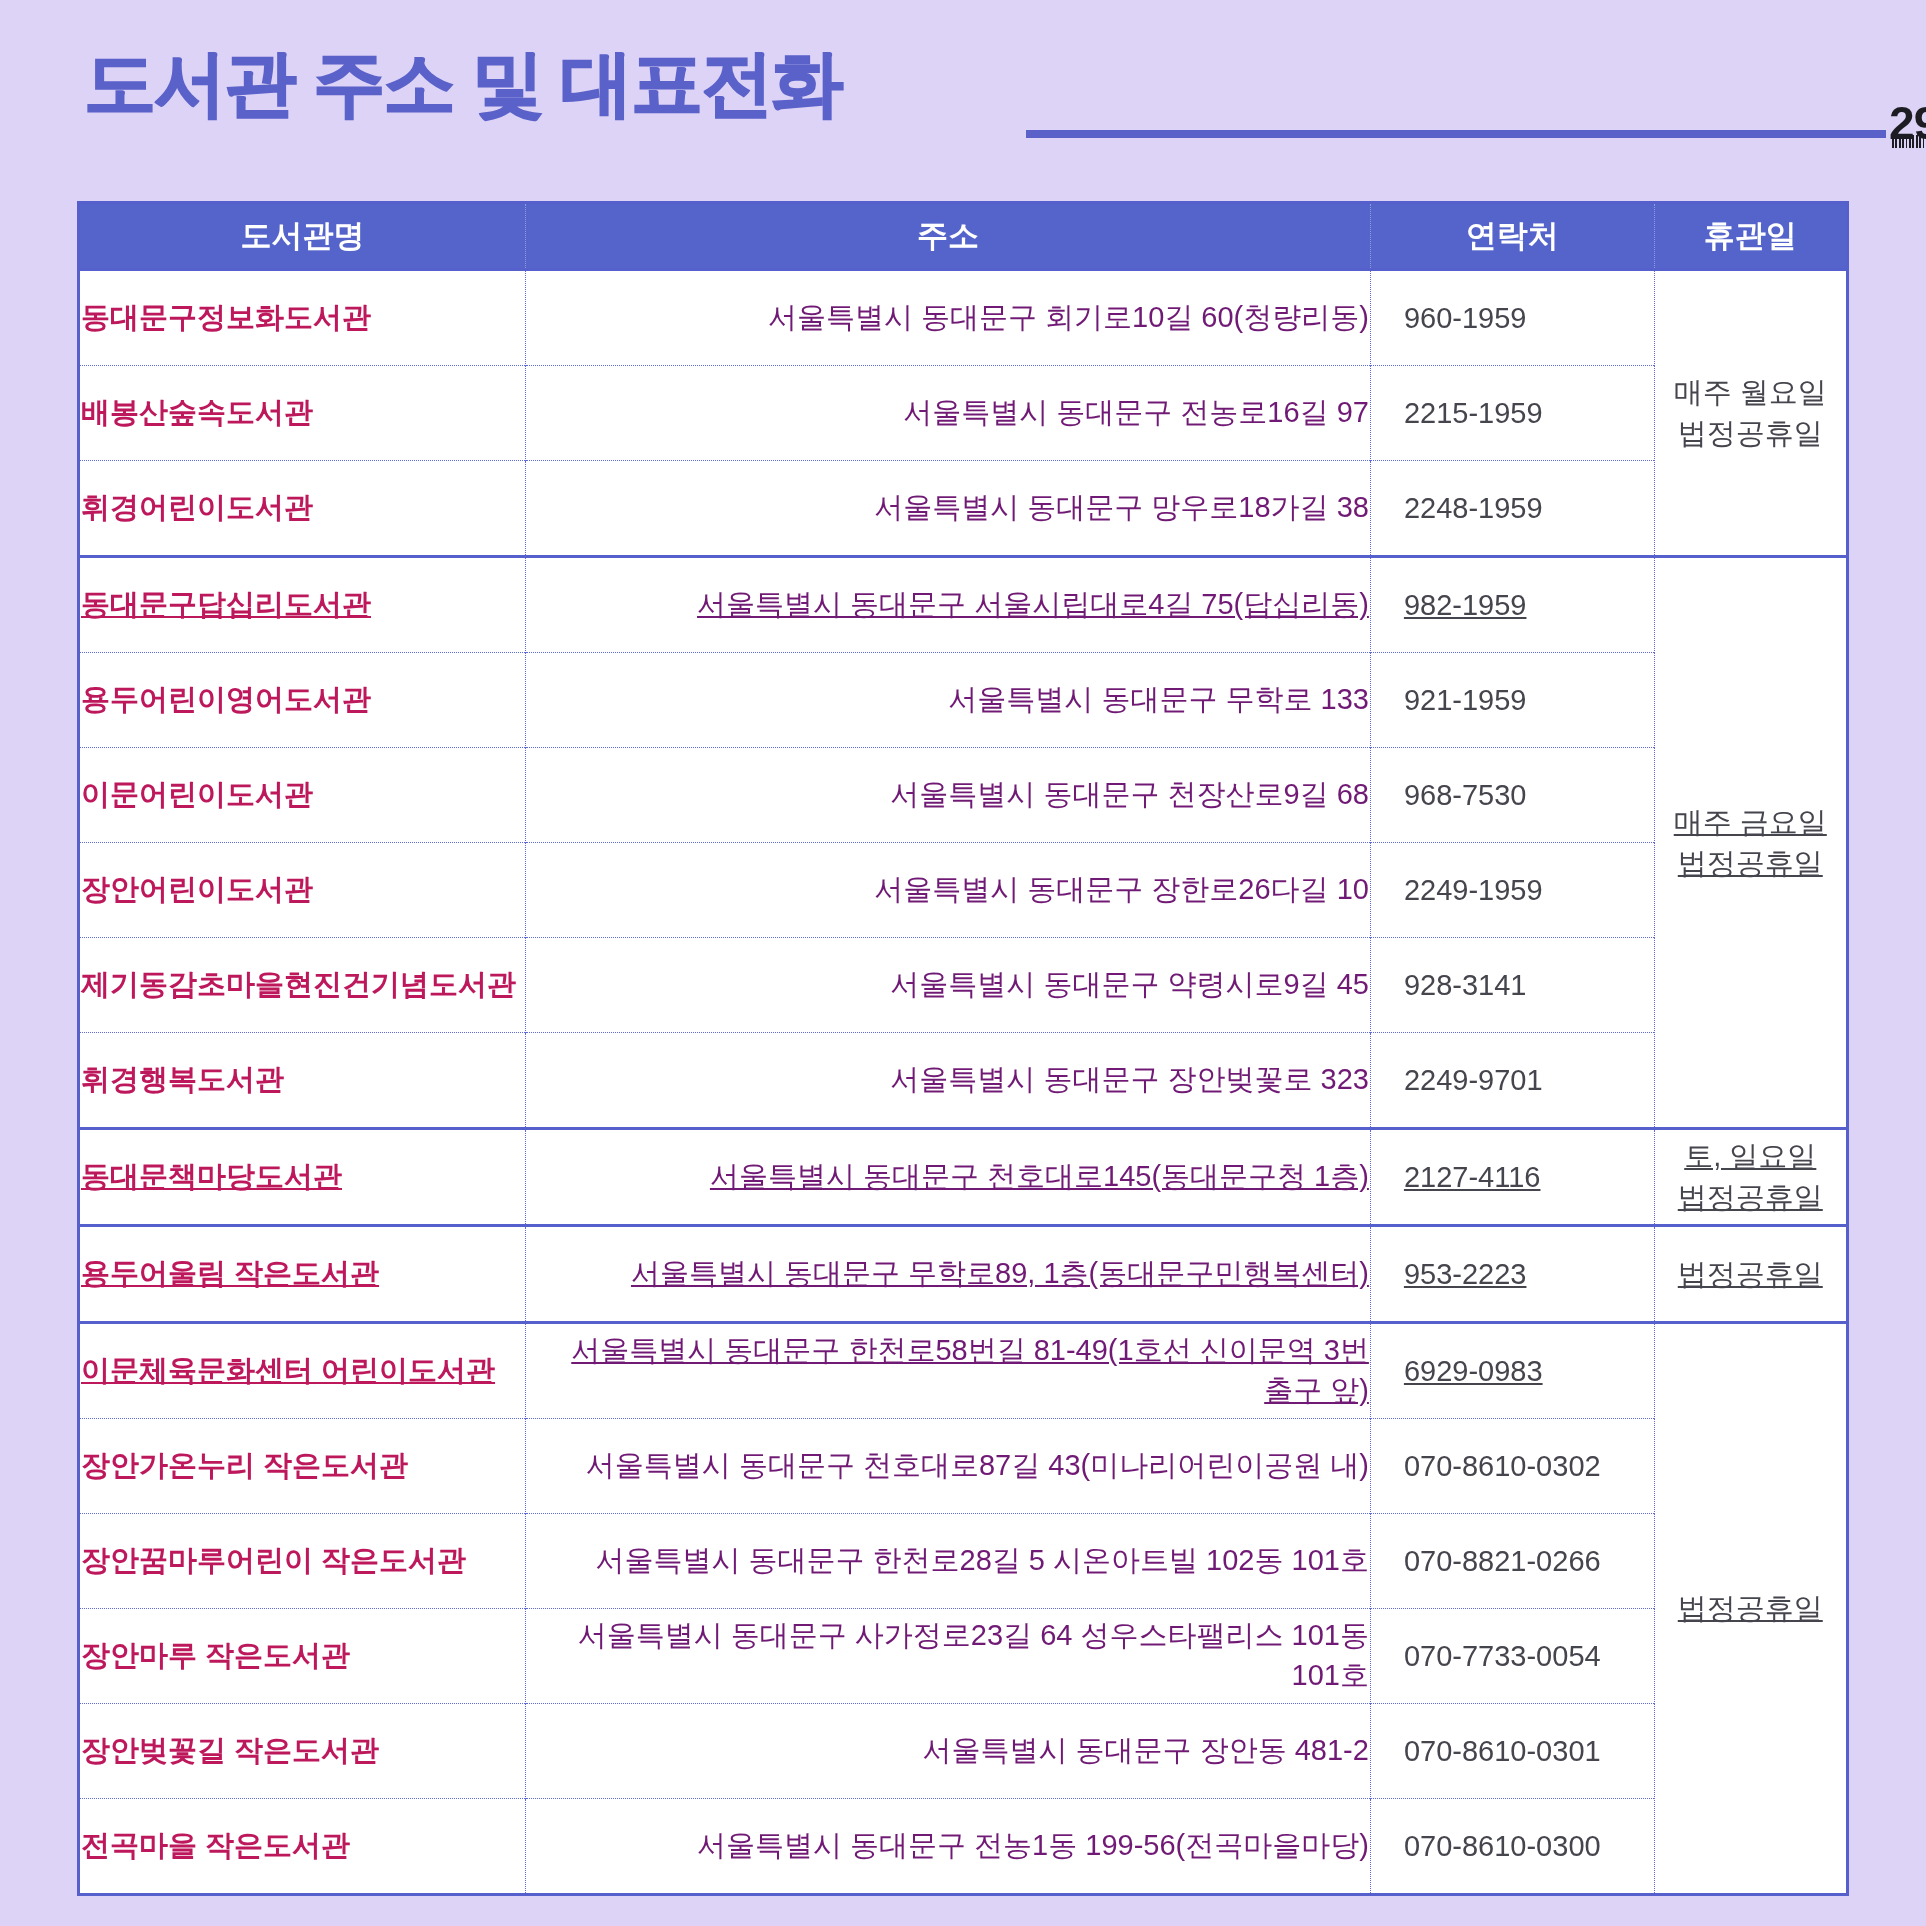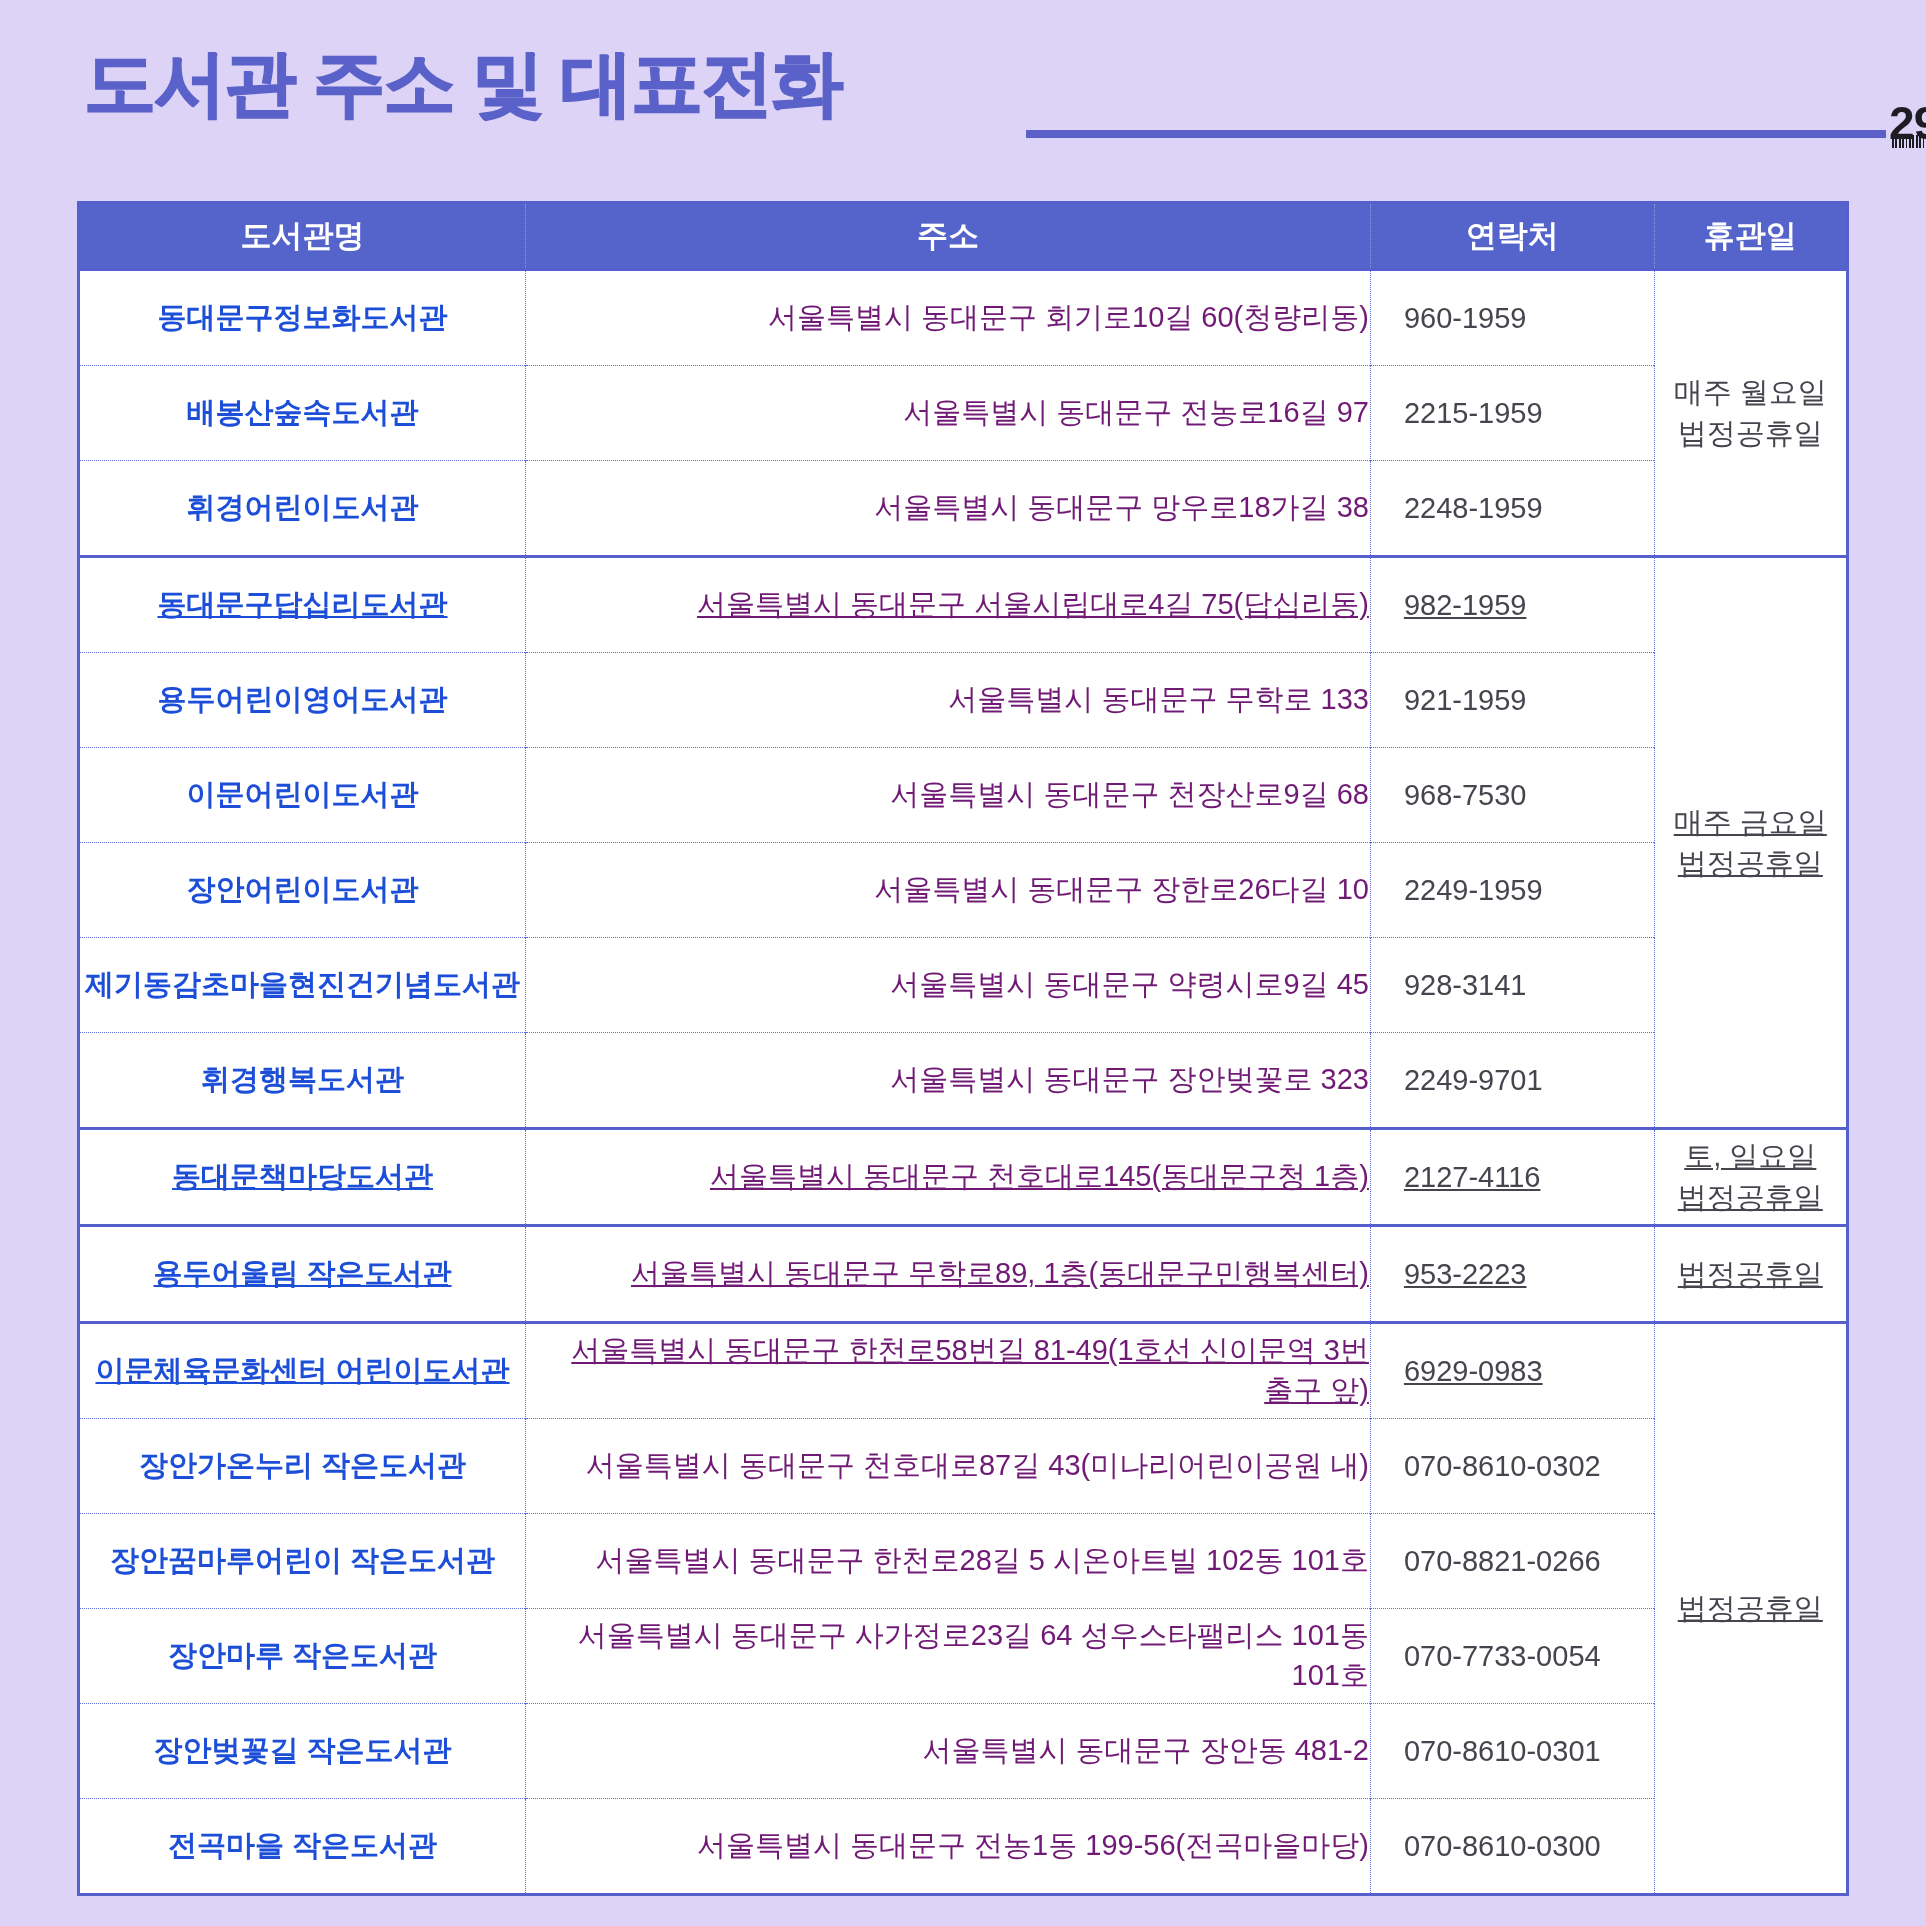--- a/index.html
+++ b/index.html
@@ -82,23 +82,23 @@
     text-align: center;
     vertical-align: middle;
   }
   .lib-table td {
     font-size: 29px;
     height: 92px;
     vertical-align: middle;
     background: #ffffff;
   }
   .col-name {
-    text-align: center;
-    font-weight: bold;
-    color: #1d4ed8;
+    text-align: left;
+    font-weight: bold;
+    color: #be185d;
   }
   .col-address {
     text-align: right;
     padding-left: 26px;
     color: #701a75;
   }
   .col-phone {
     text-align: left;
     padding-left: 33px;
     color: #45454e;

